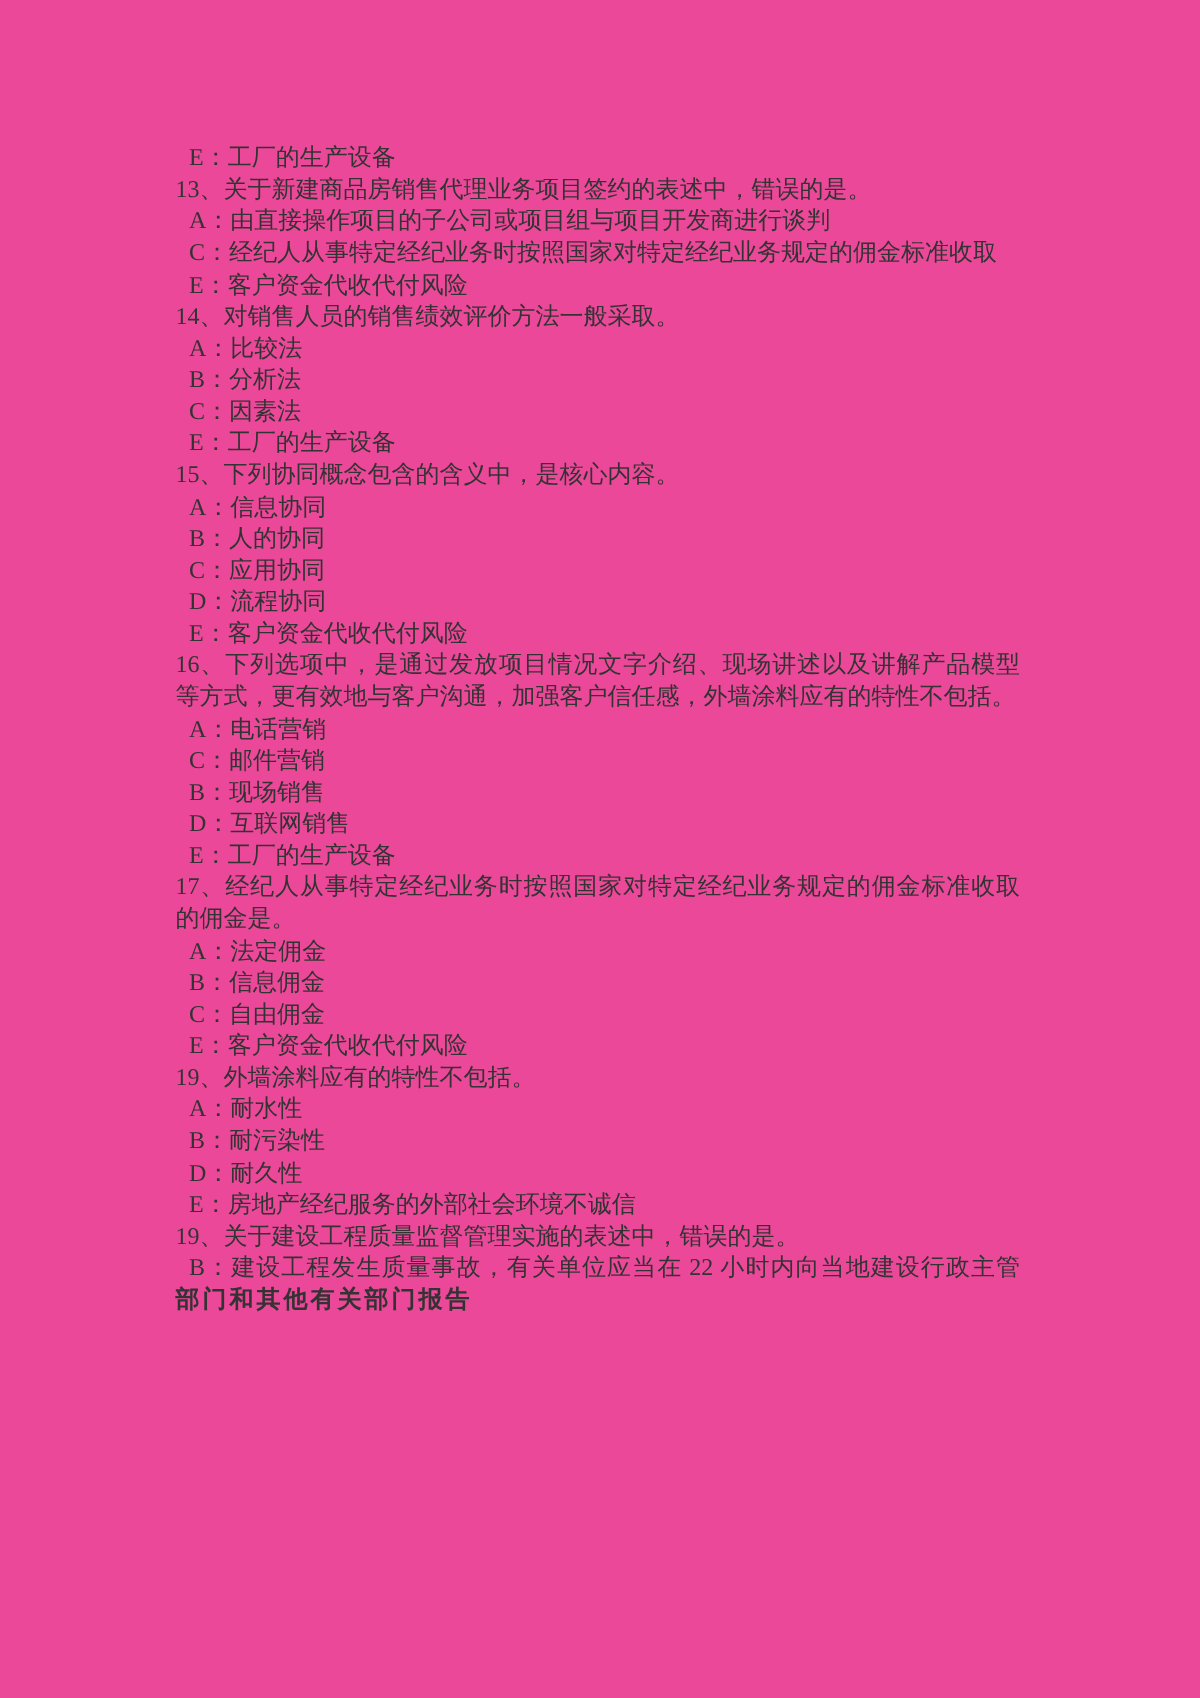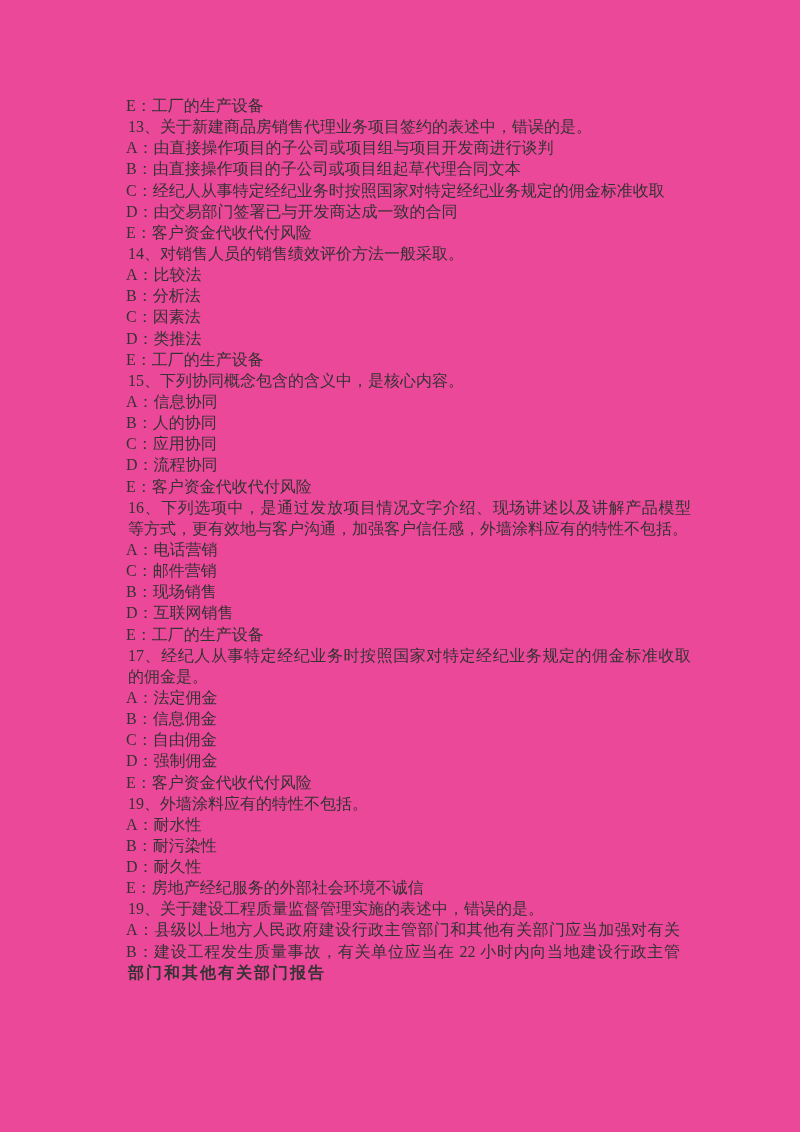--- a/index.html
+++ b/index.html
@@ -30,21 +30,20 @@
     color: #333333;
     font-size: 16px;
   }
   .para { margin: 0; padding: 0; }
   .line {
     height: 21.15px;
     line-height: 21.15px;
     white-space: nowrap;
     font-size: 16px;
     color: #333333;
-    margin-left: 11px;
   }
   
   .opt-first { margin-left: 9px; }
   
   .full {
     width: 563px;
     text-align: justify;
     text-align-last: justify;
   }
   .opt-first.full { width: 554px; }
@@ -61,47 +60,38 @@
         <div class="line opt-first">E：工厂的生产设备</div>
       </div>
       <div class="para">
         <div class="para">
           <div class="line">13、关于新建商品房销售代理业务项目签约的表述中，错误的是。</div>
         </div>
         <div class="para">
           <div class="line opt-first">A：由直接操作项目的子公司或项目组与项目开发商进行谈判</div>
         </div>
         <div class="para">
-          <div class="line opt-first">B：由直接操作项目的子公司或项目组起草代理合同文本</div>
-        </div>
-        <div class="para">
           <div class="line opt-first">C：经纪人从事特定经纪业务时按照国家对特定经纪业务规定的佣金标准收取</div>
-        </div>
-        <div class="para">
-          <div class="line opt-first">D：由交易部门签署已与开发商达成一致的合同</div>
         </div>
         <div class="para">
           <div class="line opt-first">E：客户资金代收代付风险</div>
         </div>
       </div>
       <div class="para">
         <div class="para">
           <div class="line">14、对销售人员的销售绩效评价方法一般采取。</div>
         </div>
         <div class="para">
           <div class="line opt-first">A：比较法</div>
         </div>
         <div class="para">
           <div class="line opt-first">B：分析法</div>
         </div>
         <div class="para">
           <div class="line opt-first">C：因素法</div>
-        </div>
-        <div class="para">
-          <div class="line opt-first">D：类推法</div>
         </div>
         <div class="para">
           <div class="line opt-first">E：工厂的生产设备</div>
         </div>
       </div>
       <div class="para">
         <div class="para">
           <div class="line">15、下列协同概念包含的含义中，是核心内容。</div>
         </div>
         <div class="para">
@@ -149,23 +139,20 @@
         <div class="para">
           <div class="line opt-first">A：法定佣金</div>
         </div>
         <div class="para">
           <div class="line opt-first">B：信息佣金</div>
         </div>
         <div class="para">
           <div class="line opt-first">C：自由佣金</div>
         </div>
         <div class="para">
-          <div class="line opt-first">D：强制佣金</div>
-        </div>
-        <div class="para">
           <div class="line opt-first">E：客户资金代收代付风险</div>
         </div>
       </div>
       <div class="para">
         <div class="para">
           <div class="line">19、外墙涂料应有的特性不包括。</div>
         </div>
         <div class="para">
           <div class="line opt-first">A：耐水性</div>
         </div>
@@ -177,21 +164,20 @@
         </div>
         <div class="para">
           <div class="line opt-first">E：房地产经纪服务的外部社会环境不诚信</div>
         </div>
       </div>
       <div class="para">
         <div class="para">
           <div class="line">19、关于建设工程质量监督管理实施的表述中，错误的是。</div>
         </div>
         <div class="para">
-          <div class="line opt-first full">A：县级以上地方人民政府建设行政主管部门和其他有关部门应当加强对有关</div>
         </div>
         <div class="para">
           <div class="line opt-first full">B：建设工程发生质量事故，有关单位应当在 22 小时内向当地建设行政主管</div>
           <div class="line track2">部门和其他有关部门报告</div>
         </div>
       </div>
     </section>
 </main>
 
 </body></html>

